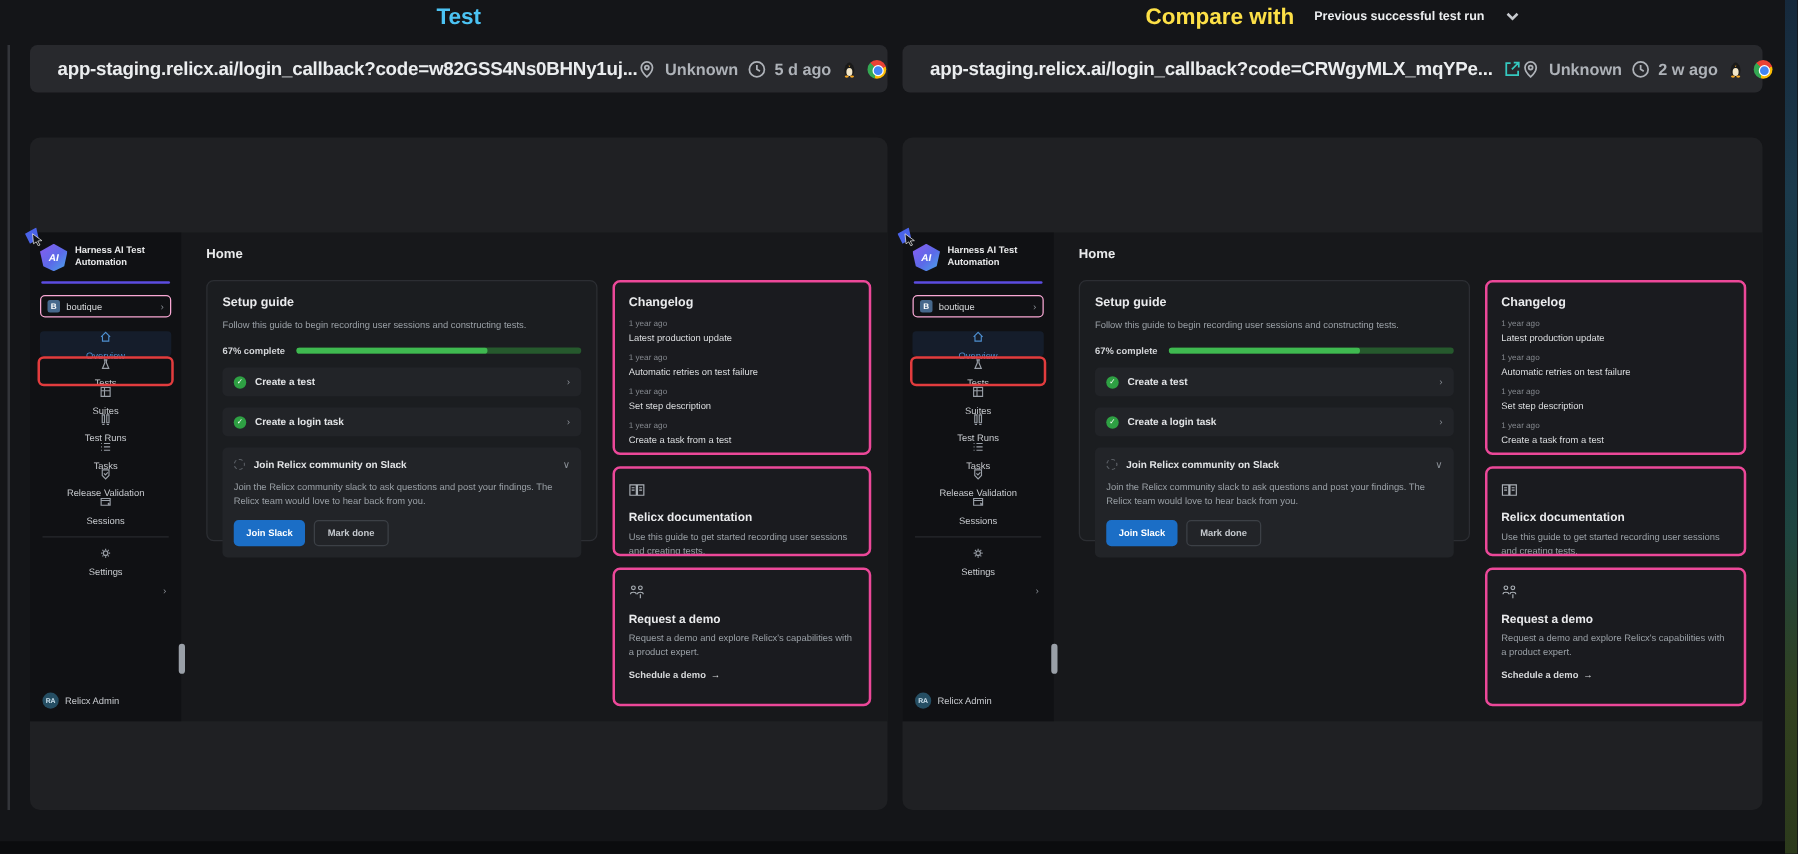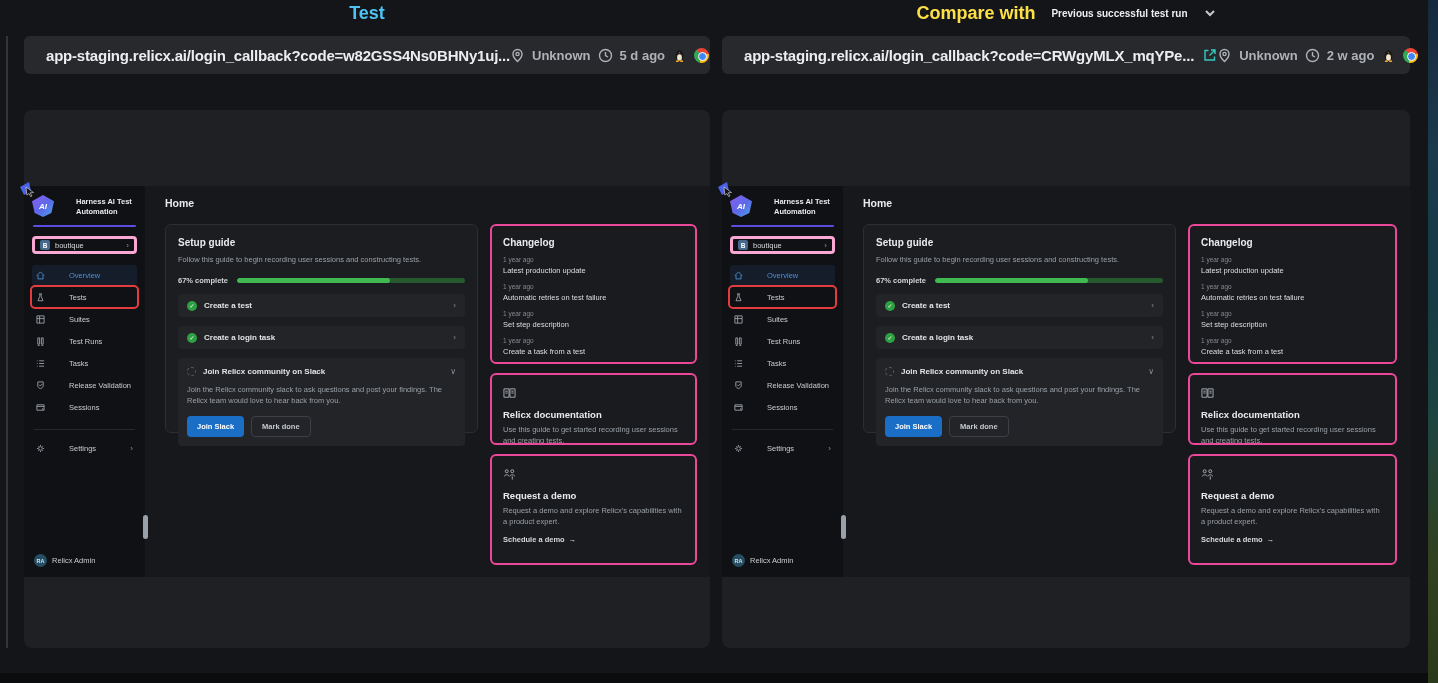--- a/index.html
+++ b/index.html
@@ -42,35 +42,35 @@
   .panel.left { left:24px; width:686px; }
   .panel.right { left:722px; width:688px; }
   .app-slot { position:absolute; left:0; top:76px; width:100%; height:391px; }
 
   
   .app { position:relative; width:100%; height:100%; display:flex; background:#17181b; }
   .cursor-marker { position:absolute; left:-4px; top:-4px; width:15px; height:15px; z-index:5; }
 
   .sidebar { width:121px; flex:0 0 121px; background:#101114; display:flex; flex-direction:column;
     padding:9px 8px 8px 8px; position:relative; }
-  .brand { display:flex; align-items:flex-end; gap:22px; }
+  .brand { display:flex; align-items:flex-start; gap:6px; }
   .logo { width:22px; height:22px; flex:0 0 22px; background:linear-gradient(135deg,#8a5cf0 0%,#5b6ae8 55%,#49a7e8 100%);
     clip-path:polygon(50% 0,100% 28%,88% 82%,50% 100%,12% 82%,0 28%); display:flex; align-items:center; justify-content:center; }
   .logo span { color:#fff; font-size:8px; font-weight:bold; font-style:italic; }
   .brand-name { color:#e8e9ea; font-size:7.5px; font-weight:bold; line-height:1.35; }
   .brand-divider { height:2px; background:#5c4ce0; border-radius:1px; margin:8px 1px 9px 1px; }
-  .project-select { border:3px solid #f9a8d4; border-radius:4px; height:18px; display:flex; align-items:center;
+  .project-select { border:1px solid #f9a8d4; border-radius:4px; height:18px; display:flex; align-items:center;
     gap:5px; padding:0 5px; margin-bottom:11px; }
   .proj-badge { width:10px; height:10px; background:#46688c; color:#fff; border-radius:2px;
     font-size:6.5px; font-weight:bold; display:flex; align-items:center; justify-content:center; }
   .proj-name { color:#d6d8da; font-size:7.5px; flex:1; }
   .chev { color:#8b9097; font-size:8px; }
 
-  .nav-item { height:20px; display:flex; align-items:center; gap:24px; padding:0 4px; border-radius:3px;
-    color:#c9ccd0; font-size:7.5px; margin-bottom:2px; position:relative; }
+  .nav-item { height:20px; display:flex; align-items:center; gap:6px; padding:0 4px; border-radius:3px;
+    color:#c9ccd0; font-size:7.5px; margin-bottom:2px; position:relative;flex-direction:column; }
   .nav-item .nicon { width:9px; height:9px; stroke:#9aa0a8; stroke-width:1; fill:none; flex:0 0 9px; }
   .nav-item.active { background:rgba(45,90,150,0.18); color:#4e8fd0; }
   .nav-item.active .nicon { stroke:#4e8fd0; }
   .nav-item.redbox { outline:2px solid #e23c3e; outline-offset:0; }
   .sidebar-sep { height:1px; background:#26282c; margin:10px 2px 8px 2px; }
   .settings-row .chev { margin-left:auto; }
   .user-row { margin-top:auto; display:flex; align-items:center; gap:5px; padding:2px 2px; }
   .avatar { width:13px; height:13px; border-radius:50%; background:#254e63; color:#cfe3ef;
     font-size:5.5px; font-weight:bold; display:flex; align-items:center; justify-content:center; }
   .user-name { color:#c9ccd0; font-size:7.5px; }

